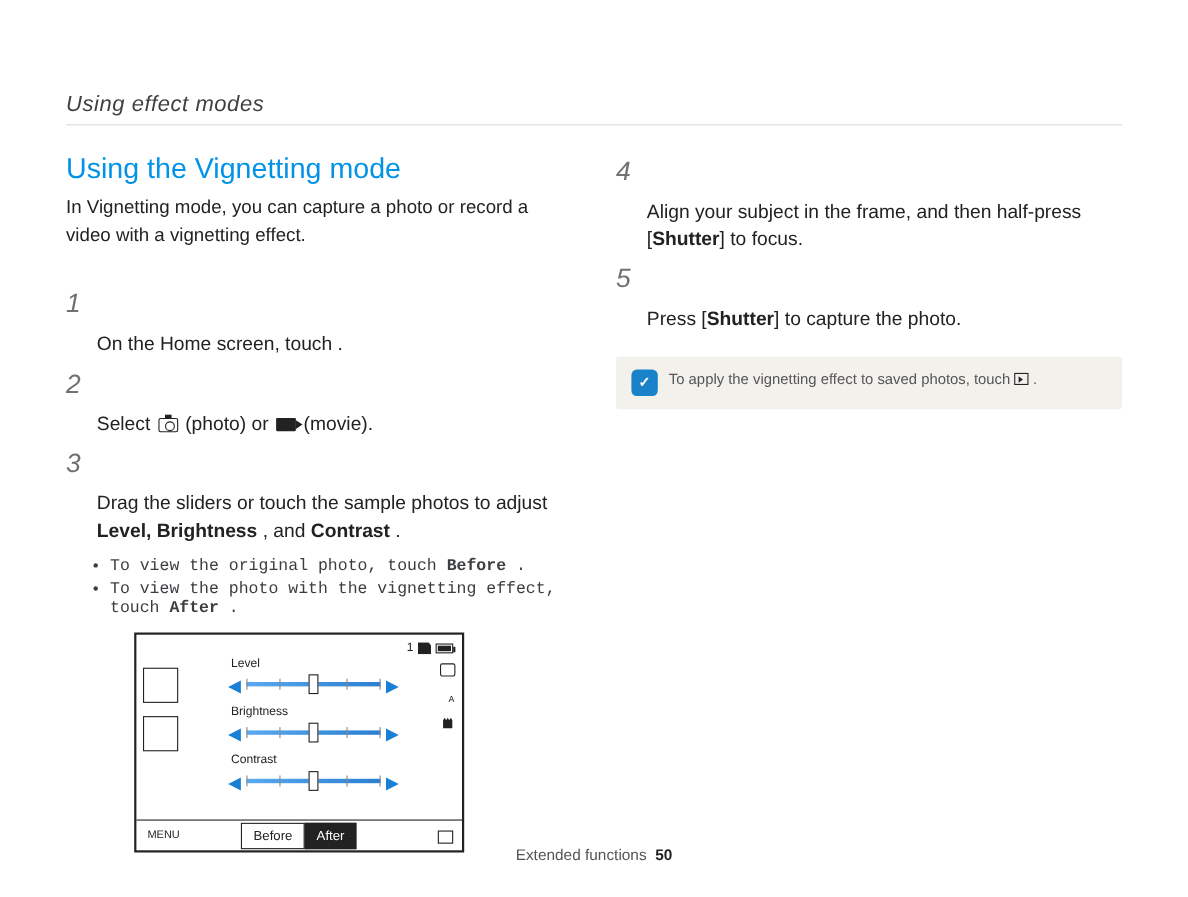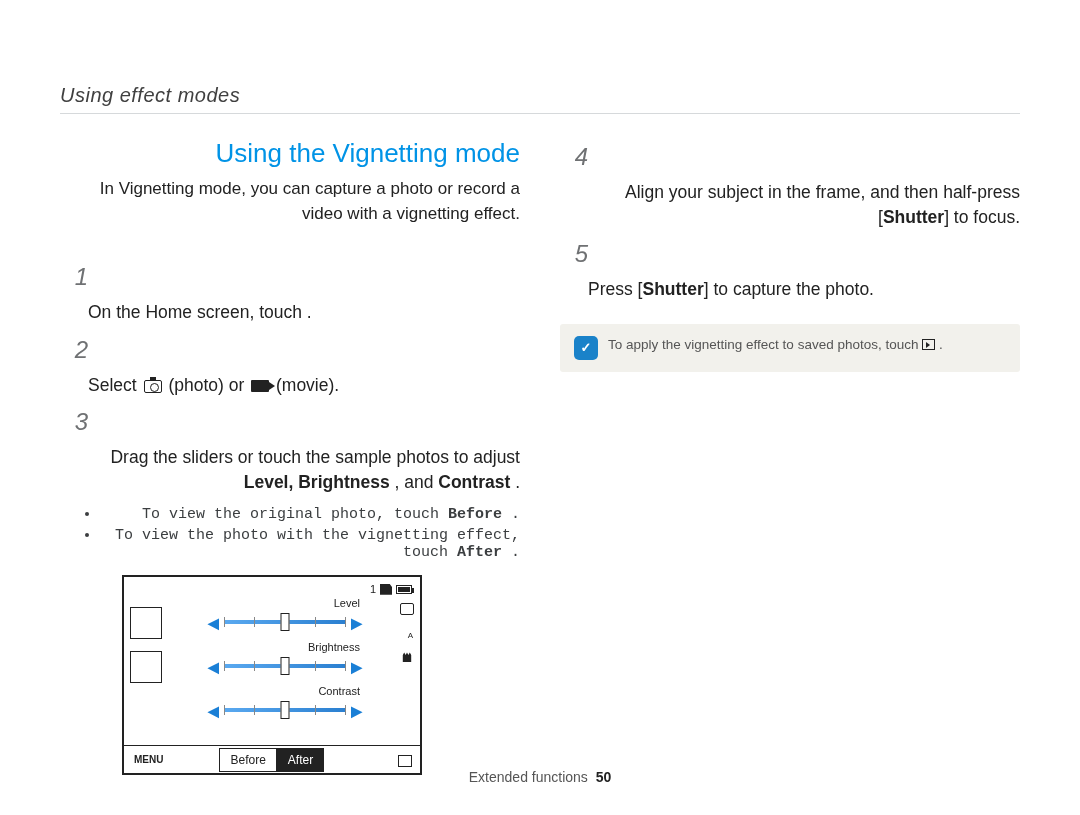--- a/index.html
+++ b/index.html
@@ -1,21 +1,21 @@
 <!DOCTYPE html>
 <html><head>
 <meta charset="utf-8">
 <style>
   * { box-sizing: border-box; margin: 0; padding: 0; }
   html, body { width: 1080px; height: 815px; background: #fff; font-family: Arial, Helvetica, sans-serif; color: #222; }
   .page { padding: 84px 60px 0 60px; position: relative; height: 100%; }
   .header-sub { color: #404040; font-size: 20px; font-style: italic; letter-spacing: .5px; margin-bottom: 6px; padding-left: 0; }
   .hr-top { border: none; border-top: 1px solid #d6d9db; margin-bottom: 24px; }
   .cols { display: flex; gap: 40px; }
-  .col { flex: 1 1 0; text-align: right; }
+  .col { flex: 1 1 0; }
   .h2 { color: #0093e6; font-size: 26px; font-weight: 400; margin-bottom: 8px; }
   .intro { font-size: 17px; line-height: 1.45; margin-bottom: 38px; }
   .steps { list-style: none; }
   .steps li { display: flex; align-items: flex-start; margin-bottom: 12px; }
   .stepnum { font-style: italic; color: #6f7173; font-size: 24px; min-width: 28px; line-height: 1.1; }
   .steptext { font-size: 17.5px; line-height: 1.4; margin-top: 36px; }
   .steptext b { font-weight: 700; }
   .sub-bullets { margin: 6px 0 14px 40px; list-style: disc; font-size: 15px; color: #3b3e40; font-family: Liberation Mono, monospace; }
   .sub-bullets li { margin-bottom: 4px; display: list-item; }
 
@@ -36,21 +36,21 @@
   .sliders{position:absolute;left:86px;top:20px;width:150px;}
   .slab{font-size:11px;margin-bottom:2px;}
   .sldr{position:relative;height:22px;margin-bottom:8px;}
   .arrL,.arrR{position:absolute;top:4px;font-size:14px;color:#1a7fd6;font-weight:bold;}
   .arrL{left:-2px;} .arrR{right:-2px;}
   .track{position:absolute;left:14px;right:14px;top:9px;height:4px;background:linear-gradient(90deg,#5aa9f0,#2a7fd0);}
   .handle{position:absolute;top:2px;left:50%;transform:translateX(-50%);width:9px;height:18px;border:1.5px solid #222;background:#fff;}
   .ticks{position:absolute;left:14px;right:14px;top:6px;display:flex;justify-content:space-between;}
   .tick{width:1px;height:10px;background:#888;}
   .lcd-bottom{position:absolute;left:0;right:0;bottom:0;height:28px;border-top:1.5px solid #222;display:flex;align-items:center;}
-  .menu{font-size:10px;font-weight:bold;padding:0 10px;}
+  .menu{font-size:10px;font-weight:normal;padding:0 10px;}
   .beforeafter{display:flex;margin-left:46px;font-size:12px;}
   .ba{padding:4px 10px;border:1.5px solid #222;}
   .ba.active{background:#222;color:#fff;}
   .shareico{position:absolute;right:8px;bottom:6px;width:14px;height:12px;border:1.5px solid #222;}
 
   
   .notebox{display:flex;align-items:flex-start;gap:10px;background:#f2f1ec;border-radius:3px;padding:12px 14px;margin-top:22px;}
   .noteicon{width:24px;height:24px;border-radius:5px;background:#1a82c9;color:#fff;display:flex;align-items:center;justify-content:center;font-size:13px;font-weight:bold;flex-shrink:0;}
   .notetext{font-size:13.5px;color:#555;line-height:1.3;}
   .player-icon{display:inline-block;width:13px;height:11px;border:1.5px solid #222;vertical-align:middle;position:relative;}

